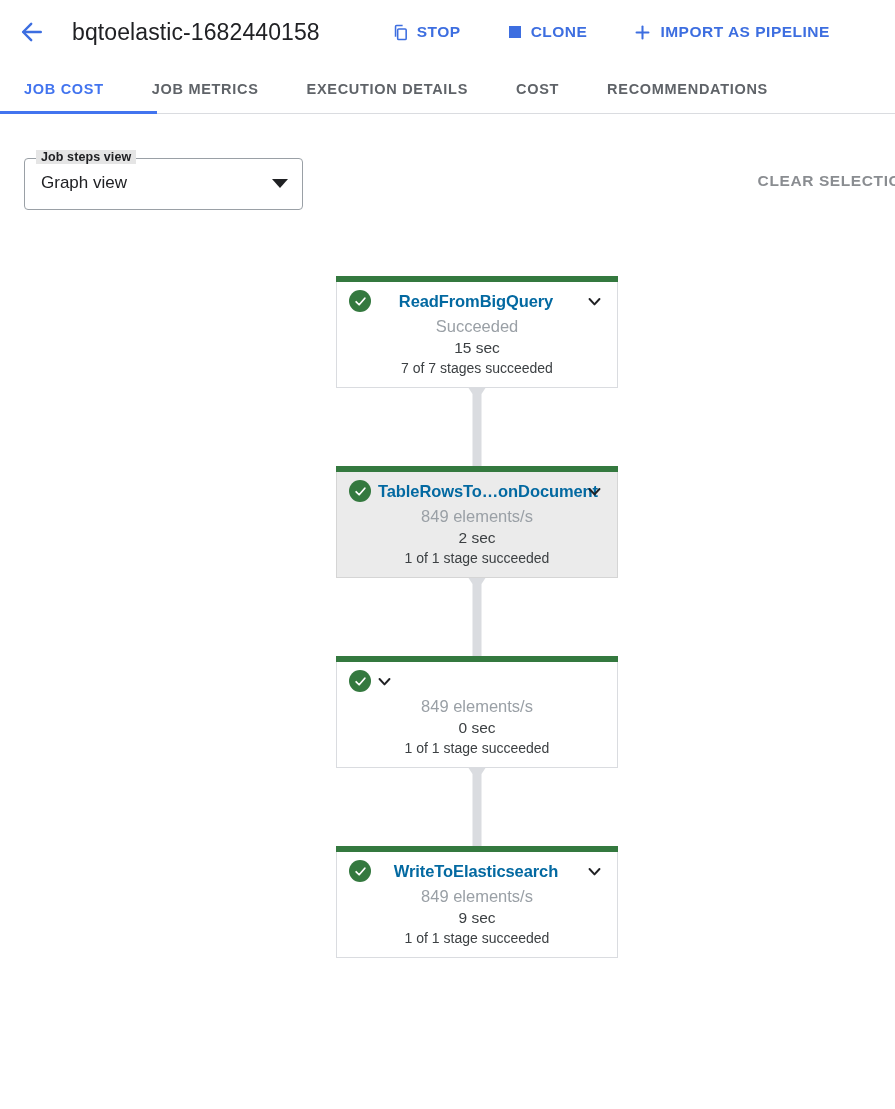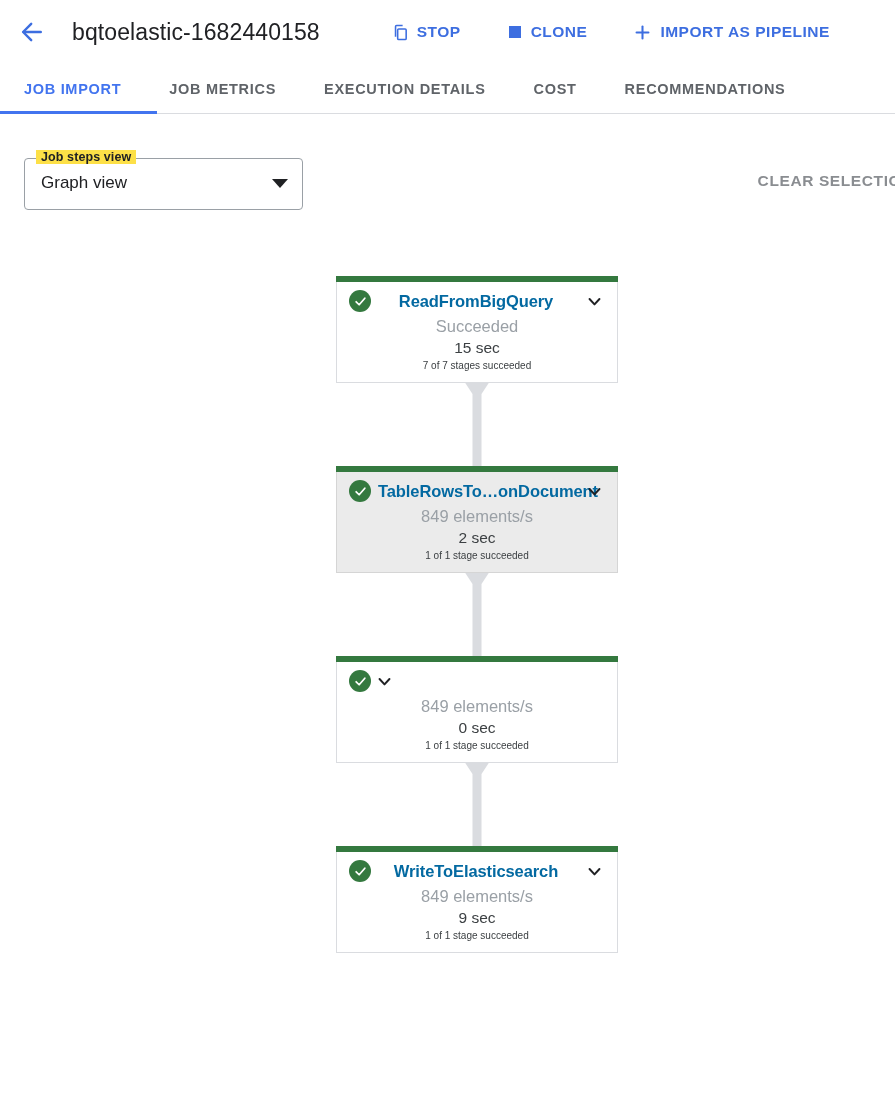--- a/index.html
+++ b/index.html
@@ -61,21 +61,21 @@
   .controls { position: absolute; left: 0; top: 114px; width: 895px; height: 100px; }
 
   .select-field {
     position: absolute; left: 24px; top: 44px;
     width: 279px; height: 52px;
     border: 1px solid #9aa0a6; border-radius: 4px;
     background: #fff; cursor: pointer;
   }
   .select-legend {
     position: absolute; left: 11px; top: -9px;
-    background: #fde047; padding: 0 5px;
+    background: #e5e5e5; padding: 0 5px;
     font-size: 12.5px; font-weight: 700; color: #202124;
     letter-spacing: .1px;
   }
   .select-value {
     position: absolute; left: 16px; top: 14px;
     font-size: 17px; color: #202124;
   }
   .select-arrow {
     position: absolute; right: 14px; top: 20px;
     width: 0; height: 0;
@@ -123,21 +123,21 @@
   }
   .node-overlap .node-title { margin-right: -24px; }
   .node-sub {
     text-align: center; font-size: 16.5px; color: #9aa0a6;
     padding: 1px 0 0 0;
   }
   .node-dur {
     text-align: center; font-size: 15.5px; color: #3c4043; padding-top: 3px;
   }
   .node-stages {
-    text-align: center; font-size: 10px; color: #3c4043;
+    text-align: center; font-size: 14px; color: #3c4043;
     padding: 3px 0 11px 0;
   }
 
   .connector { position: absolute; left: 0; top: 0; width: 895px; height: 895px; z-index: 1; }
 </style>
 </head>
 <body>
 
 <div id="app">
 
@@ -182,21 +182,21 @@
           </svg>
         </span>
         <span>IMPORT AS PIPELINE</span>
       </button>
 
     </div>
   </div>
 
   <div class="tabbar">
     <div class="tab active">
-      <span>JOB IMPORT</span>
+      <span>JOB COST</span>
     </div>
     <div class="tab">
       <span>JOB METRICS</span>
     </div>
     <div class="tab">
       <span>EXECUTION DETAILS</span>
     </div>
     <div class="tab">
       <span>COST</span>
     </div>

